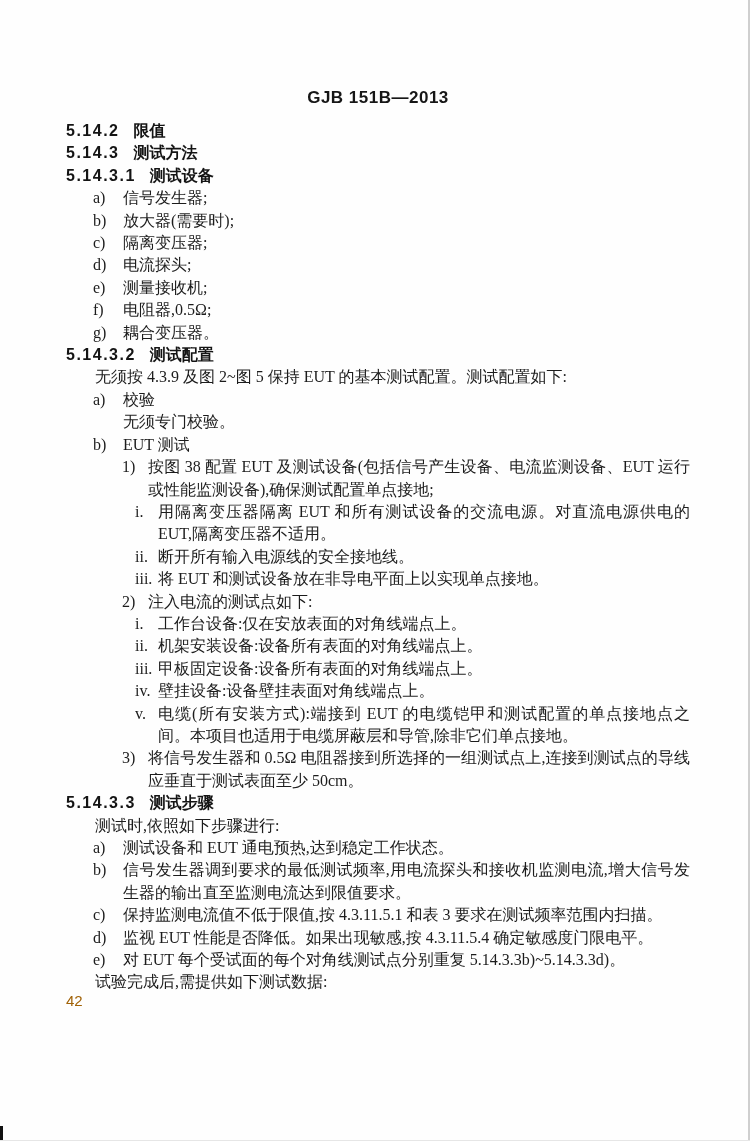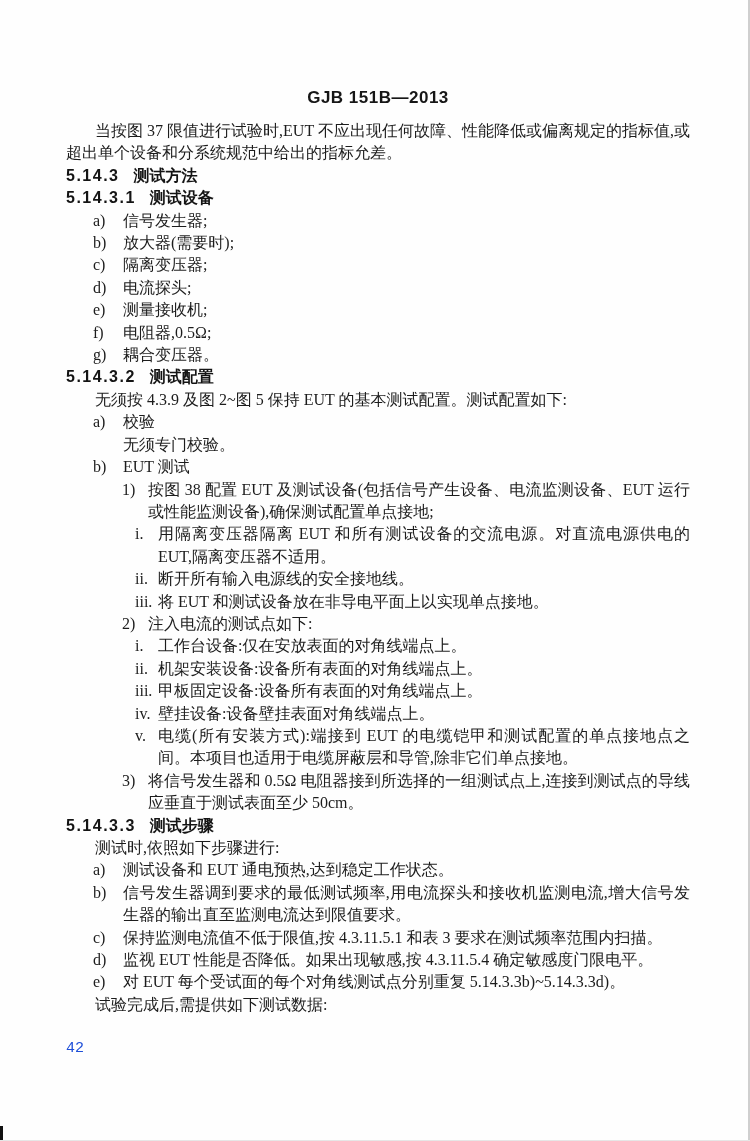--- a/index.html
+++ b/index.html
@@ -65,34 +65,34 @@
   .li1 { margin-left: 27px; }
   .li1 .label { width: 30px; flex: 0 0 30px; }
   .li1cont { margin-left: 57px; }
   .li2 { margin-left: 56px; }
   .li2 .label { width: 26px; flex: 0 0 26px; }
   .li3 { margin-left: 69px; }
   .li3 .label { width: 23px; flex: 0 0 23px; }
   .li-text { flex: 1 1 auto; text-align: justify; }
   .page-number {
     position: absolute;
-    left: 66px; top: 1040px;
+    left: 66px; top: 992px;
     font-size: 15px;
-    color: #1d4ed8;
-    font-family: Liberation Mono, monospace;
+    color: #a16207;
+    font-family: Liberation Sans, sans-serif;
   }
 </style>
 </head>
 <body>
 
 <div class="page">
   <div class="content">
     <div class="doc-number">GJB 151B—2013</div>
     <div class="body-blocks">
-        <div class="block para">当按图 37 限值进行试验时,EUT 不应出现任何故障、性能降低或偏离规定的指标值,或超出单个设备和分系统规范中给出的指标允差。</div>
+        <div class="block heading"><span class="num">5.14.2</span><span class="title">限值</span></div>
         <div class="block heading"><span class="num">5.14.3</span><span class="title">测试方法</span></div>
         <div class="block heading"><span class="num">5.14.3.1</span><span class="title">测试设备</span></div>
         <div class="block li1">
           <span class="label">a)</span>
           <span class="li-text">信号发生器;</span>
         </div>
         <div class="block li1">
           <span class="label">b)</span>
           <span class="li-text">放大器(需要时);</span>
         </div>

